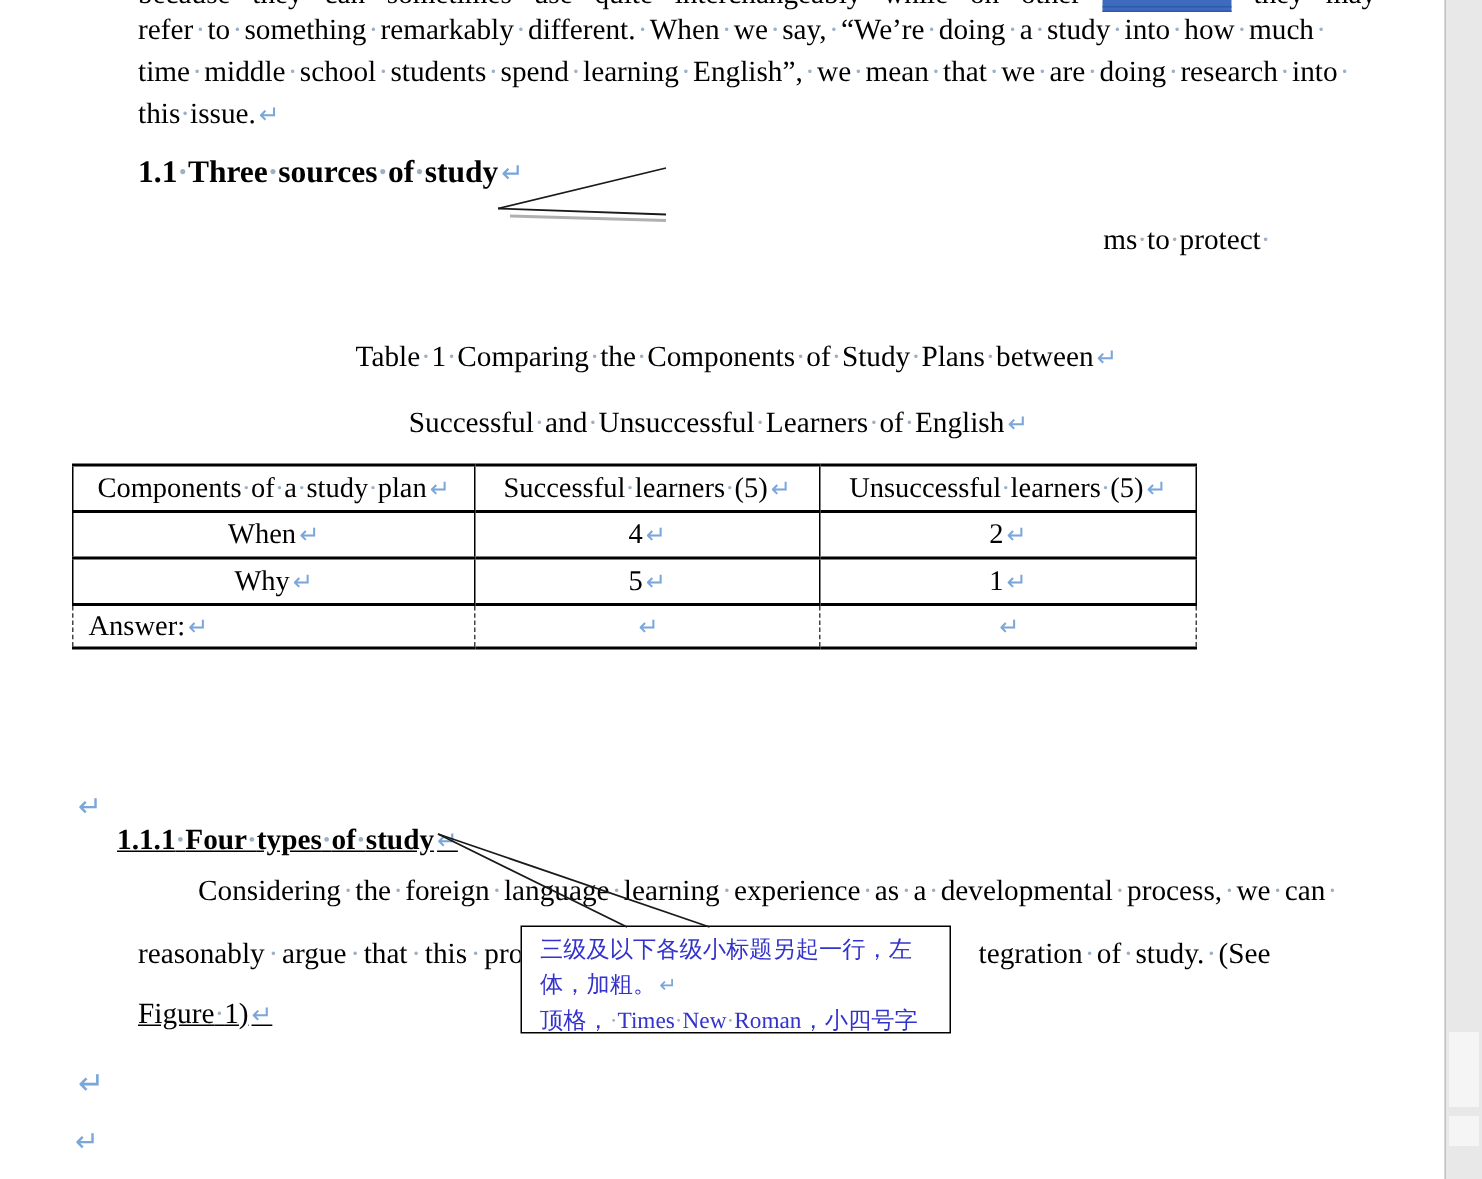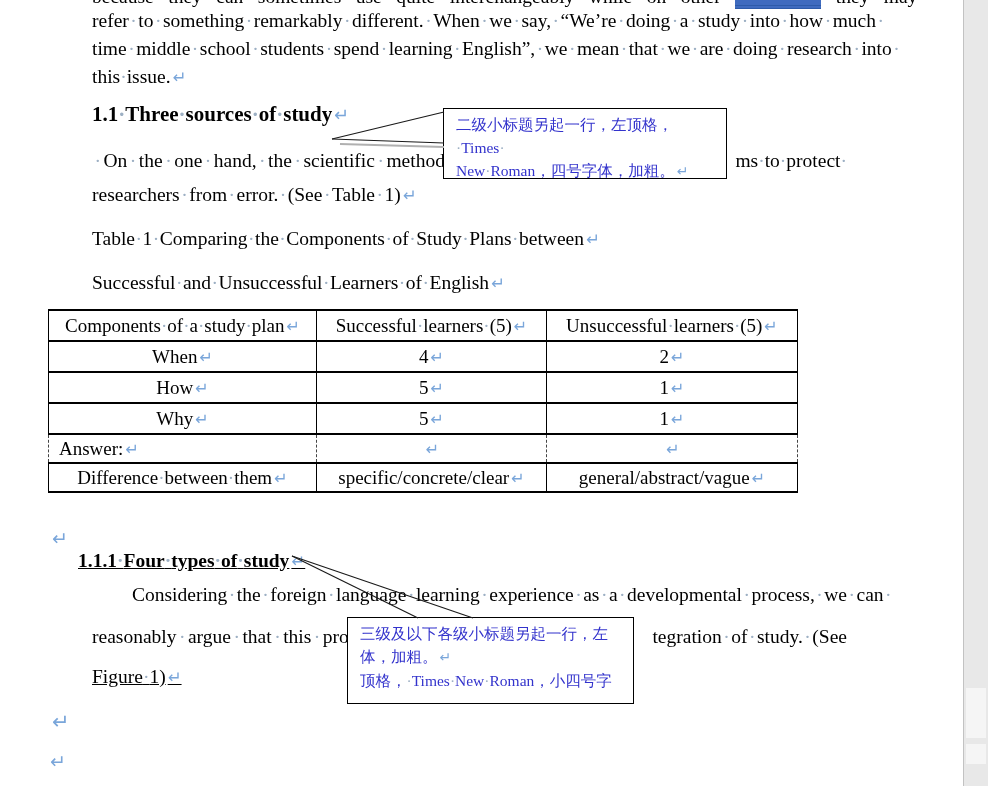--- a/index.html
+++ b/index.html
@@ -10,21 +10,21 @@
     --highlight-underline:#2d5ba9;
     --page-edge:#e8e8e8;
   }
   html,body{margin:0;padding:0;background:#fff;}
   .canvas{
     position:relative;width:988px;height:786px;background:#ffffff;
     overflow:hidden;font-family:"Liberation Serif","DejaVu Serif",serif;
     color:#000;
   }
   .line{position:absolute;white-space:nowrap;font-size:19.5px;line-height:24px;margin-left:43px;}
-  .centered{white-space:nowrap;}
+  .centered{text-align:center;white-space:nowrap;}
   .h1{font-size:21px;font-weight:bold;}
   .h2{font-size:19.5px;font-weight:bold;}
   .sp{color:var(--dot);font-style:normal;}
   .w0 .sp{padding:0 .5px;}
   .w1 .sp{padding:0 1.5px;}
   .w2 .sp{padding:0 2.5px;}
   .w3 .sp{padding:0 4px;}
   .pilcrow{
     color:var(--pilcrow);
     font-family:"DejaVu Sans","Liberation Sans",sans-serif;
@@ -68,82 +68,66 @@
 
   <div class="line w3" style="left:49px;top:-15px;">
     <span>because<span class="sp">·</span>they<span class="sp">·</span>can<span class="sp">·</span>sometimes<span class="sp">·</span>use<span class="sp">·</span>quite<span class="sp">·</span>interchangeably<span class="sp">·</span>while<span class="sp">·</span>on<span class="sp">·</span>other</span><span class="sp">·</span><span class="hl-block"></span><span class="sp">·</span><span>they<span class="sp">·</span>may</span>
   </div>
   <div class="line w1" style="left:49px;top:9px;">refer<span class="sp">·</span>to<span class="sp">·</span>something<span class="sp">·</span>remarkably<span class="sp">·</span>different.<span class="sp">·</span>When<span class="sp">·</span>we<span class="sp">·</span>say,<span class="sp">·</span>“We’re<span class="sp">·</span>doing<span class="sp">·</span>a<span class="sp">·</span>study<span class="sp">·</span>into<span class="sp">·</span>how<span class="sp">·</span>much<span class="sp">·</span></div>
   <div class="line w1" style="left:49px;top:37px;">time<span class="sp">·</span>middle<span class="sp">·</span>school<span class="sp">·</span>students<span class="sp">·</span>spend<span class="sp">·</span>learning<span class="sp">·</span>English”,<span class="sp">·</span>we<span class="sp">·</span>mean<span class="sp">·</span>that<span class="sp">·</span>we<span class="sp">·</span>are<span class="sp">·</span>doing<span class="sp">·</span>research<span class="sp">·</span>into<span class="sp">·</span></div>
   <div class="line" style="left:49px;top:65px;">this<span class="sp">·</span>issue.<span class="pilcrow">↵</span></div>
 
   <div class="line h1" style="left:49px;top:102px;">1.1<span class="sp">·</span>Three<span class="sp">·</span>sources<span class="sp">·</span>of<span class="sp">·</span>study<span class="pilcrow">↵</span></div>
 
-  <div class="line w2" style="left:49px;top:149px;"><span class="sp">·</span>On<span class="sp">·</span>the<span class="sp">·</span>one<span class="sp">·</span>hand,<span class="sp">·</span>the<span class="sp">·</span>scientific<span class="sp">·</span>method</div>
   <div class="line" style="right:141px;top:149px;">ms<span class="sp">·</span>to<span class="sp">·</span>protect<span class="sp">·</span></div>
-  <div class="line w1" style="left:49px;top:183px;">researchers<span class="sp">·</span>from<span class="sp">·</span>error.<span class="sp">·</span>(See<span class="sp">·</span>Table<span class="sp">·</span>1)<span class="pilcrow">↵</span></div>
 
-  <div class="callout" style="left:443px;top:108px;width:284px;height:71px;">
-      <div>二级小标题另起一行，左顶格，<span class="sp">·</span>Times<span class="sp">·</span></div>
-      <div>New<span class="sp">·</span>Roman，四号字体，加粗。<span class="pilcrow">↵</span></div>
-    </div>
 
   <div class="line centered w0" style="left:49px;top:227px;width:798px;">Table<span class="sp">·</span>1<span class="sp">·</span>Comparing<span class="sp">·</span>the<span class="sp">·</span>Components<span class="sp">·</span>of<span class="sp">·</span>Study<span class="sp">·</span>Plans<span class="sp">·</span>between<span class="pilcrow">↵</span></div>
-  <div class="line centered w0" style="left:49px;top:271px;width:798px;">Successful<span class="sp">·</span>and<span class="sp">·</span>Unsuccessful<span class="sp">·</span>Learners<span class="sp">·</span>of<span class="sp">·</span>English<span class="pilcrow">↵</span></div>
+  <div class="line centered w0" style="left:37px;top:271px;width:798px;">Successful<span class="sp">·</span>and<span class="sp">·</span>Unsuccessful<span class="sp">·</span>Learners<span class="sp">·</span>of<span class="sp">·</span>English<span class="pilcrow">↵</span></div>
 
   <table class="doc-table" style="left:48px;top:309px;width:749px;">
     <colgroup>
         <col style="width:268px">
         <col style="width:230px">
         <col style="width:251px">
       </colgroup>
     <tbody>
         <tr>
           <td>Components<span class="sp">·</span>of<span class="sp">·</span>a<span class="sp">·</span>study<span class="sp">·</span>plan<span class="pilcrow">↵</span></td>
           <td>Successful<span class="sp">·</span>learners<span class="sp">·</span>(5)<span class="pilcrow">↵</span></td>
           <td>Unsuccessful<span class="sp">·</span>learners<span class="sp">·</span>(5)<span class="pilcrow">↵</span></td>
         </tr>
         <tr>
           <td>When<span class="pilcrow">↵</span></td>
           <td>4<span class="pilcrow">↵</span></td>
           <td>2<span class="pilcrow">↵</span></td>
         </tr>
         <tr>
-          <td>How<span class="pilcrow">↵</span></td>
-          <td>5<span class="pilcrow">↵</span></td>
-          <td>1<span class="pilcrow">↵</span></td>
-        </tr>
-        <tr>
           <td>Why<span class="pilcrow">↵</span></td>
           <td>5<span class="pilcrow">↵</span></td>
           <td>1<span class="pilcrow">↵</span></td>
         </tr>
         <tr class="answer-row">
           <td class="answer-cell">Answer:<span class="pilcrow">↵</span></td>
           <td><span class="pilcrow">↵</span></td>
           <td><span class="pilcrow">↵</span></td>
-        </tr>
-        <tr class="diff-row">
-          <td>Difference<span class="sp">·</span>between<span class="sp">·</span>them<span class="pilcrow">↵</span></td>
-          <td>specific/concrete/clear<span class="pilcrow">↵</span></td>
-          <td>general/abstract/vague<span class="pilcrow">↵</span></td>
         </tr>
       </tbody>
   </table>
 
   <div class="lone-pilcrow pilcrow" style="left:50px;top:527px;">↵</div>
 
   <div class="line h2" style="left:35px;top:549px;text-decoration:underline;">1.1.1<span class="sp">·</span>Four<span class="sp">·</span>types<span class="sp">·</span>of<span class="sp">·</span>study<span class="pilcrow">↵</span></div>
 
   <div class="line w1" style="left:49px;top:583px;padding-left:40px;">Considering<span class="sp">·</span>the<span class="sp">·</span>foreign<span class="sp">·</span>language<span class="sp">·</span>learning<span class="sp">·</span>experience<span class="sp">·</span>as<span class="sp">·</span>a<span class="sp">·</span>developmental<span class="sp">·</span>process,<span class="sp">·</span>we<span class="sp">·</span>can<span class="sp">·</span></div>
   <div class="line w2" style="left:49px;top:625px;">reasonably<span class="sp">·</span>argue<span class="sp">·</span>that<span class="sp">·</span>this<span class="sp">·</span>process</div>
   <div class="line w1" style="right:141px;top:625px;">tegration<span class="sp">·</span>of<span class="sp">·</span>study.<span class="sp">·</span>(See</div>
   <div class="line" style="left:49px;top:665px;text-decoration:underline;">Figure<span class="sp">·</span>1)<span class="pilcrow">↵</span></div>
 
-  <div class="callout" style="left:347px;top:617px;width:287px;height:87px;">
+  <div class="callout" style="left:347px;top:617px;width:287px;height:72px;">
       <div>三级及以下各级小标题另起一行，左</div>
       <div>体，加粗。<span class="pilcrow">↵</span></div>
       <div>顶格，<span class="sp">·</span>Times<span class="sp">·</span>New<span class="sp">·</span>Roman，小四号字</div>
     </div>
 
   <div class="lone-pilcrow pilcrow" style="left:50px;top:710px;font-size:21px;">↵</div>
   <div class="lone-pilcrow pilcrow" style="left:48px;top:750px;">↵</div>
 
   <svg class="leader" width="988" height="786">
     <line x1="332" y1="139" x2="444" y2="112" stroke="#1a1a1a" stroke-width="1.2"></line>

